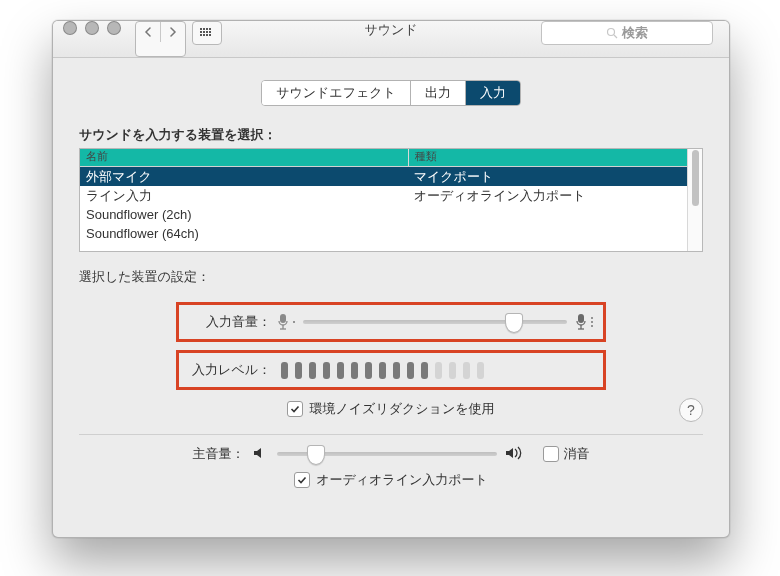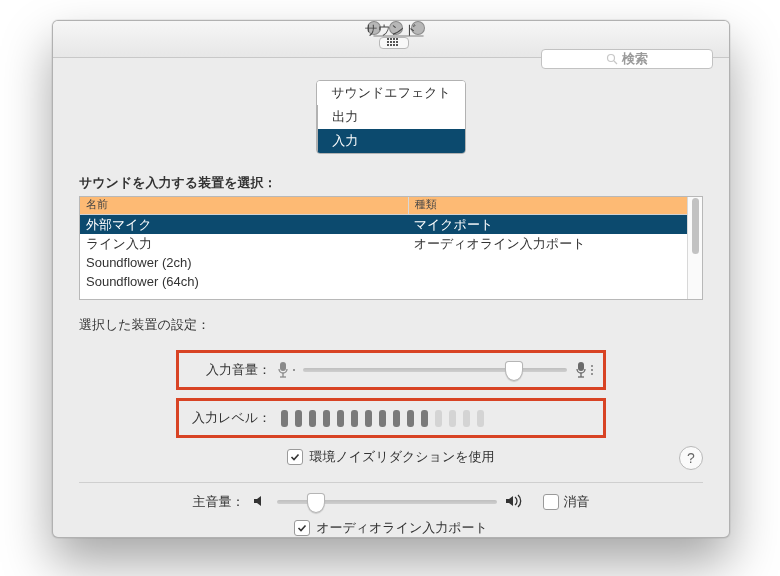--- a/index.html
+++ b/index.html
@@ -29,23 +29,21 @@
     display: flex;
     flex-direction: column;
     overflow: hidden;
   }
   
   .titlebar {
     height: 36px;
     background: linear-gradient(#f6f6f6, #e7e7e7);
     border-bottom: 1px solid #c8c8c8;
     display: flex;
-    align-items: center;
     position: relative;
-    flex-direction: column;
   }
   .traffic {
     display: flex;
     gap: 8px;
     margin-left: 10px;
   }
   .traffic .light {
     width: 12px;
     height: 12px;
     border-radius: 50%;
@@ -118,21 +116,20 @@
   }
   
   .tabs {
     align-self: center;
     display: flex;
     border: 1px solid #b2b2b2;
     border-radius: 4px;
     overflow: hidden;
     margin-bottom: 16px;
     background: #fff;
-    flex-direction: column;
   }
   .tabs .tab {
     padding: 3px 14px;
     font-size: 13px;
     color: #333;
     background: #fff;
   }
   .tabs .tab + .tab { border-left: 1px solid #b2b2b2; }
   .tabs .tab.sel {
     background: #0c4a6e;
@@ -150,21 +147,21 @@
     background: #fff;
   }
   .device-scroll {
     flex: 1;
     overflow: hidden;
   }
   .device-head {
     display: flex;
     border-bottom: 1px solid #d2d2d2;
     height: 17px;
-    background: #fdba74;
+    background: #14b8a6;
     font-size: 11px;
     color: #444;
   }
   .device-head .col-name {
     width: 53%;
     padding-left: 6px;
     border-right: 1px solid #d8d8d8;
   }
   .device-head .col-type {
     flex: 1;

